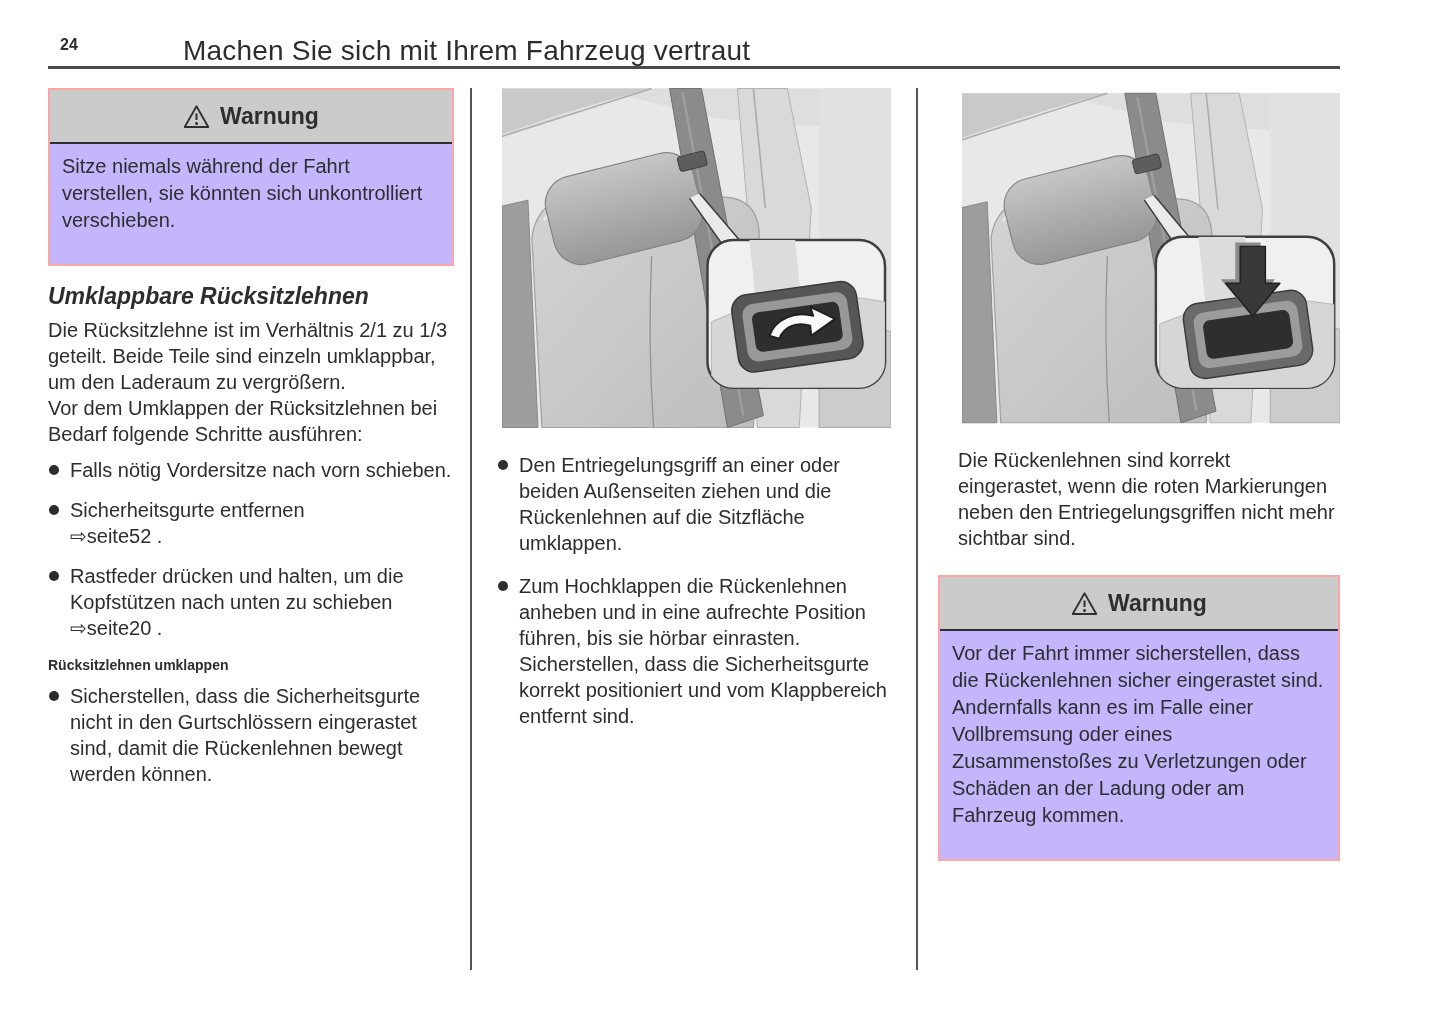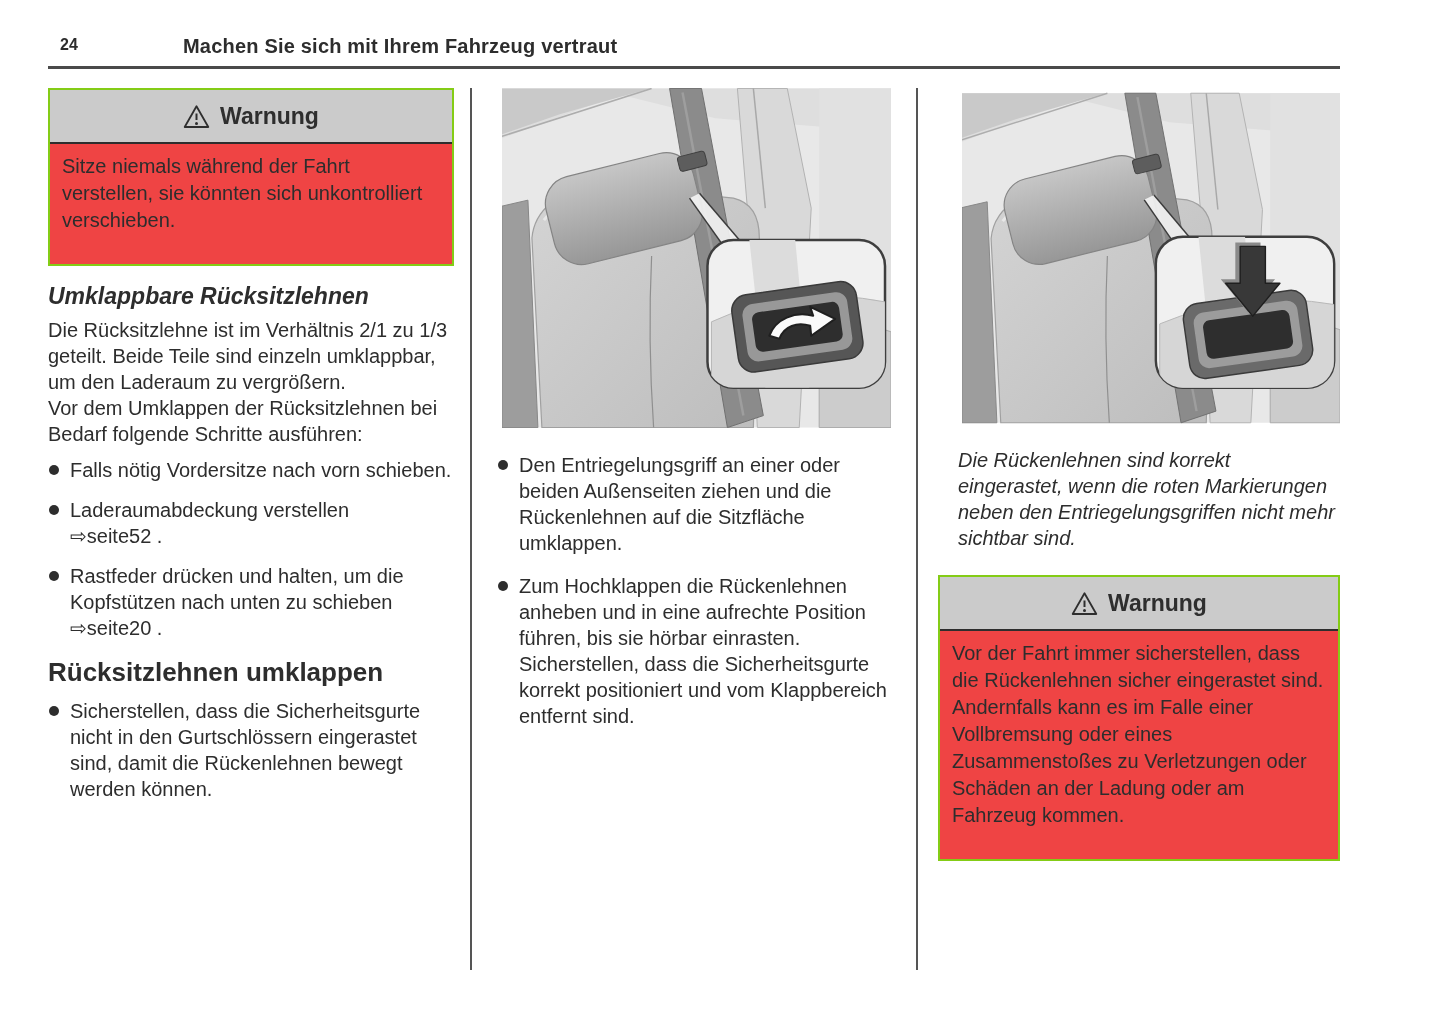--- a/index.html
+++ b/index.html
@@ -2,58 +2,58 @@
 <html><head>
 <meta charset="utf-8">
 <style>
   * { margin:0; padding:0; box-sizing:border-box; }
   html,body { width:1445px; height:1018px; background:#ffffff; overflow:hidden;
               font-family:"Liberation Sans", sans-serif; color:#2d2d2d; }
   .abs { position:absolute; }
 
   
   #page-number { left:60px; top:36px; font-size:16px; font-weight:bold; }
-  #chapter-title { left:183px; top:35px; font-size:20px; font-weight:bold; letter-spacing:0.2px; }
+  #chapter-title { left:183px; top:35px; font-size:28px; font-weight:normal; letter-spacing:0.2px; }
   #header-rule { left:48px; top:66px; width:1292px; height:3px; background:#4a4a4a; }
 
   
   .v-divider { top:88px; width:2px; height:882px; background:#555; }
   #divider-1 { left:470px; }
   #divider-2 { left:916px; }
 
   
   #col-left  { left:48px;  top:88px; width:406px; }
   #col-mid   { left:497px; top:88px; width:394px; }
   #col-right { left:938px; top:88px; width:402px; }
 
   
-  .warnbox { border:2px solid #84cc16; background:#ef4444; }
+  .warnbox { border:2px solid #fca5a5; background:#c4b5fd; }
   .warnbox-header { background:#cbcbcb; border-bottom:2px solid #2e2e2e;
                     display:flex; align-items:center; justify-content:center; gap:10px;
                     padding:13px 0 12px; }
   .warnbox-title { font-size:23px; font-weight:bold; color:#2e2e2e; }
   .warnbox-body { padding:9px 12px 30px 12px; font-size:20px; line-height:27px; }
 
   
   .section-heading { font-size:23px; font-weight:bold; margin:17px 0 7px;font-style:italic; }
-  .sub-heading { font-size:26px; font-weight:bold; margin:16px 0 8px; }
+  .sub-heading { font-size:14px; font-weight:bold; margin:16px 0 8px; }
   .body-para { font-size:20px; line-height:26px; }
   ul.bullets { list-style:none; margin-top:10px; }
   ul.bullets li { position:relative; padding-left:22px; font-size:20px; line-height:26px; margin-bottom:14px; }
   .bullet-dot { position:absolute; left:1px; top:8px; width:10px; height:10px; border-radius:50%; background:#2d2d2d; }
   .ref { display:block; }
   .ref:empty { display:none; }
 
   
   .figure { display:block; }
   #fig-mid { margin-left:5px; }
   #fig-right { margin-left:24px; }
   #col-mid ul.bullets { margin-top:24px; }
   #col-mid ul.bullets li { margin-bottom:17px; }
-  #right-para { margin:19px 3px 0 20px; width:382px;font-style:italic; }
+  #right-para { margin:19px 3px 0 20px; width:382px; }
   #col-right .warnbox { margin-top:24px; }
 </style>
 </head>
 <body>
 
 <div class="abs" id="page-number">24</div>
 <div class="abs" id="chapter-title">Machen Sie sich mit Ihrem Fahrzeug vertraut</div>
 <div class="abs" id="header-rule"></div>
 
 <div class="abs v-divider" id="divider-1"></div>
@@ -78,21 +78,21 @@
   <p class="body-para">Vor dem Umklappen der Rücksitzlehnen bei Bedarf folgende Schritte ausführen:</p>
 
   <ul class="bullets">
     <li>
       <span class="bullet-dot"></span>
       <span>Falls nötig Vordersitze nach vorn schieben.</span>
       
     </li>
     <li>
       <span class="bullet-dot"></span>
-      <span>Laderaumabdeckung verstellen</span>
+      <span>Sicherheitsgurte entfernen</span>
       <span class="ref">⇨seite52 .</span>
     </li>
     <li>
       <span class="bullet-dot"></span>
       <span>Rastfeder drücken und halten, um die Kopfstützen nach unten zu schieben</span>
       <span class="ref">⇨seite20 .</span>
     </li>
   </ul>
 
   <div class="sub-heading">Rücksitzlehnen umklappen</div>

